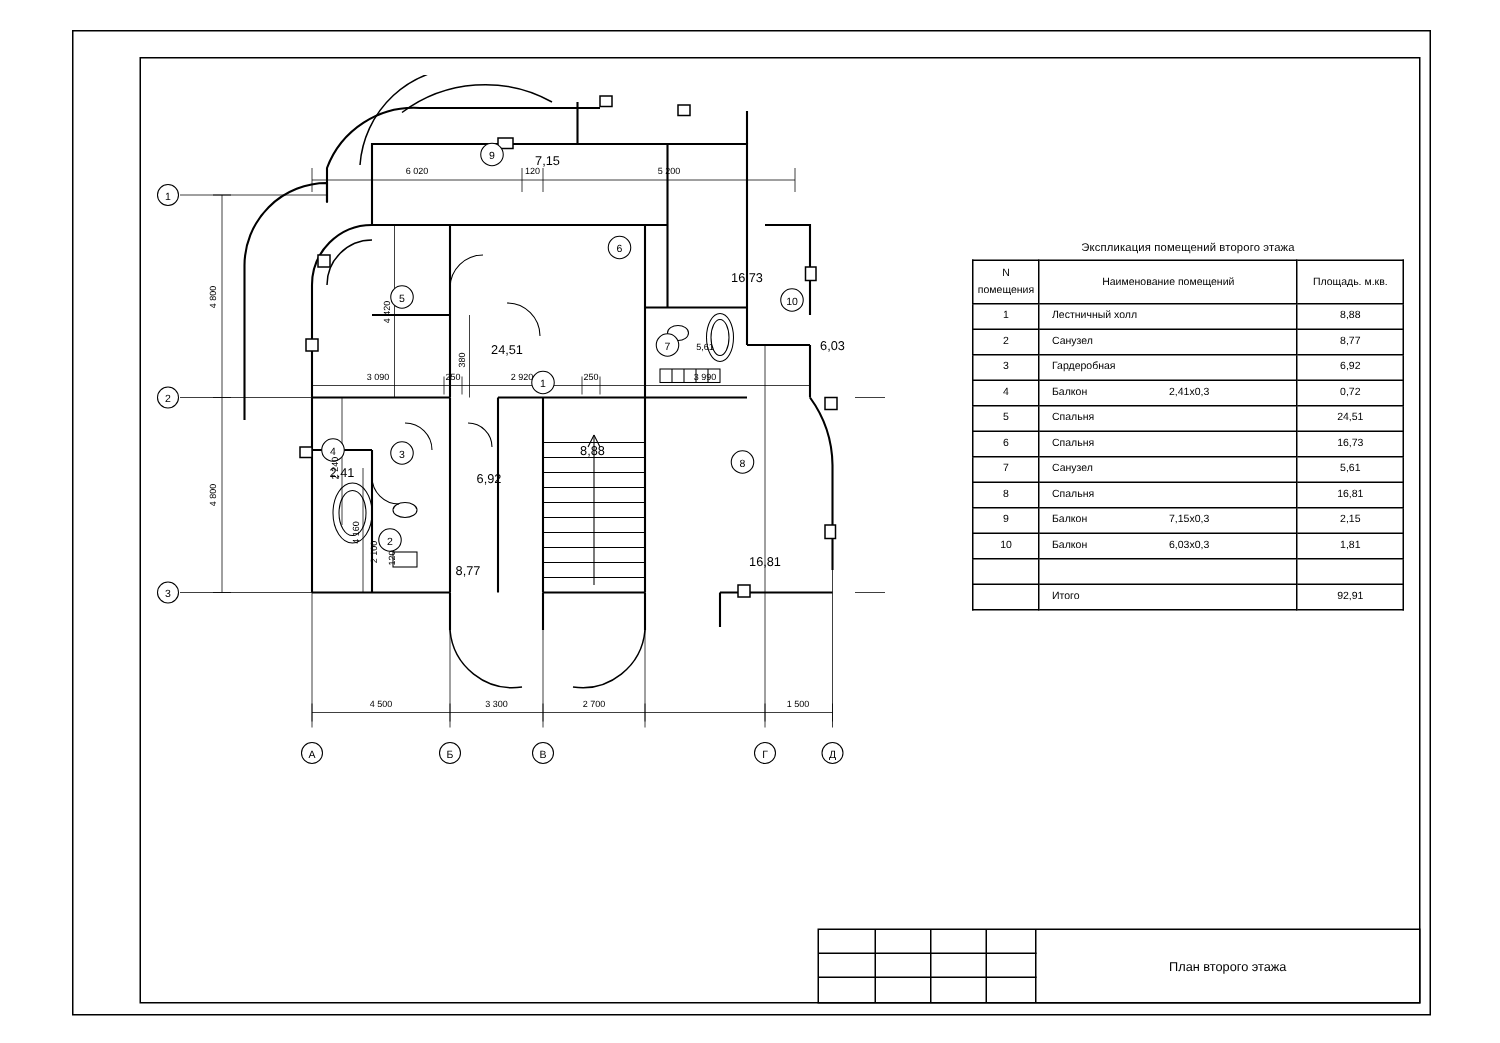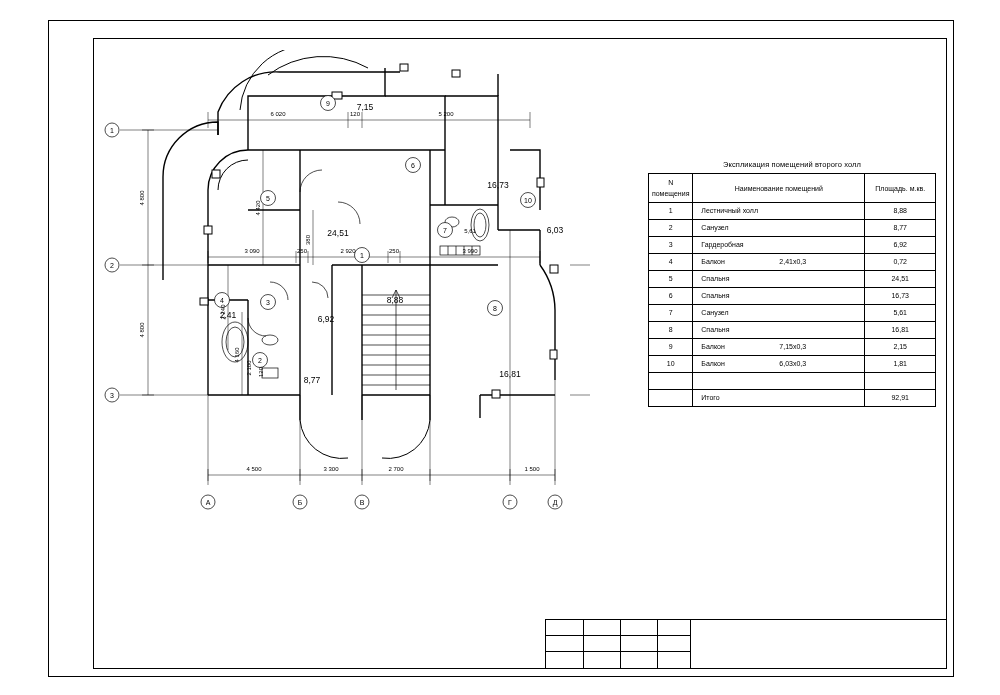--- a/index.html
+++ b/index.html
@@ -268,21 +268,21 @@
         <text class="dimtxt" x="139" y="305" text-anchor="middle" transform="rotate(-90 139 305)">4 160</text>
         <text class="dimtxt" x="125" y="262" text-anchor="middle" transform="rotate(-90 125 262)">2 240</text>
         <text class="dimtxt" x="151" y="318" text-anchor="middle" transform="rotate(-90 151 318)">2 100</text>
         <text class="dimtxt" x="210" y="190" text-anchor="middle" transform="rotate(-90 210 190)">380</text>
         <text class="dimtxt" x="163" y="322" text-anchor="middle" transform="rotate(-90 163 322)">120</text>
       </g>
     </svg>
   </div>
 
   <div id="spec-wrap">
-    <div id="spec-title">Экспликация помещений второго холл</div>
+    <div id="spec-title">Экспликация помещений второго этажа</div>
     <table class="spec">
       <thead>
         <tr>
           <th class="c-num">N помещения</th>
           <th class="c-name" style="text-align:center;padding-left:0 !important;">Наименование помещений</th>
           <th class="c-area">Площадь. м.кв.</th>
         </tr>
       </thead>
       <tbody>
         <tr>
@@ -401,15 +401,16 @@
 
   <div id="titleblock">
     <div id="tb-grid">
       <div class="r" style="top:15px"></div>
       <div class="r" style="top:31px"></div>
       <div class="c" style="left:37px"></div>
       <div class="c" style="left:74px"></div>
       <div class="c" style="left:111px"></div>
       <div class="c" style="left:144px"></div>
     </div>
+    <div id="tb-label">План второго этажа</div>
   </div>
 
 </div>
 
 </body></html>

